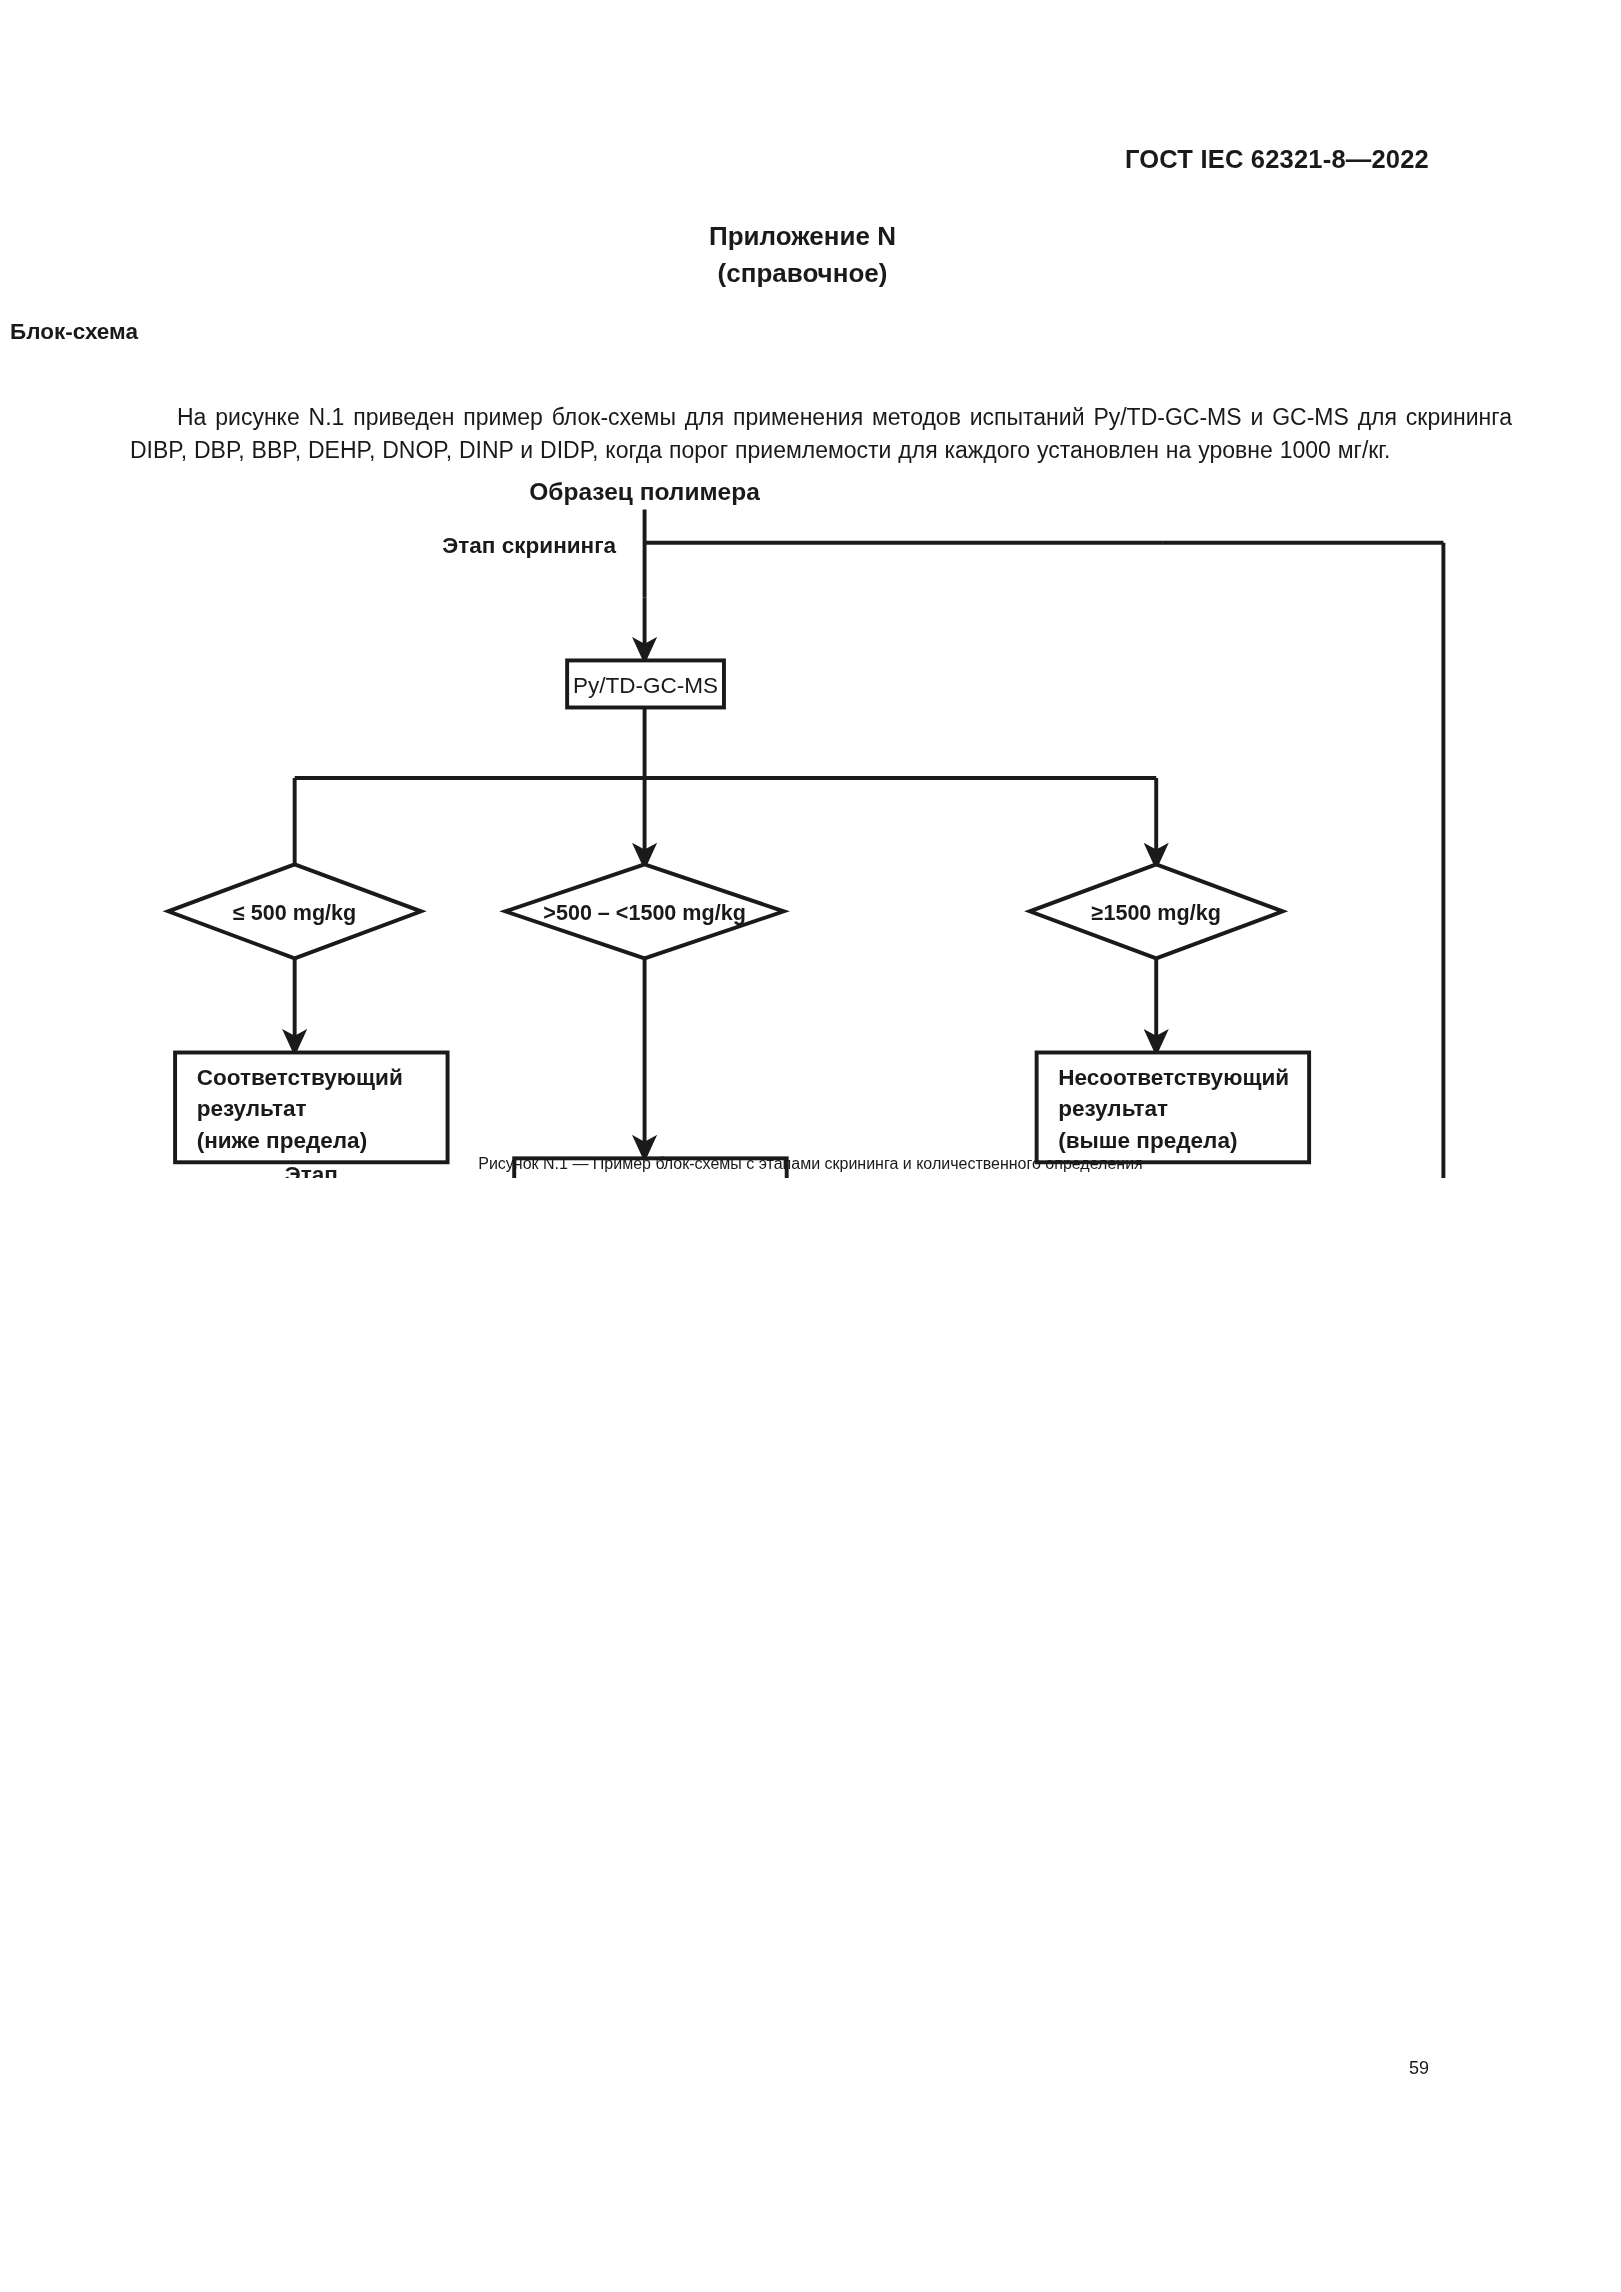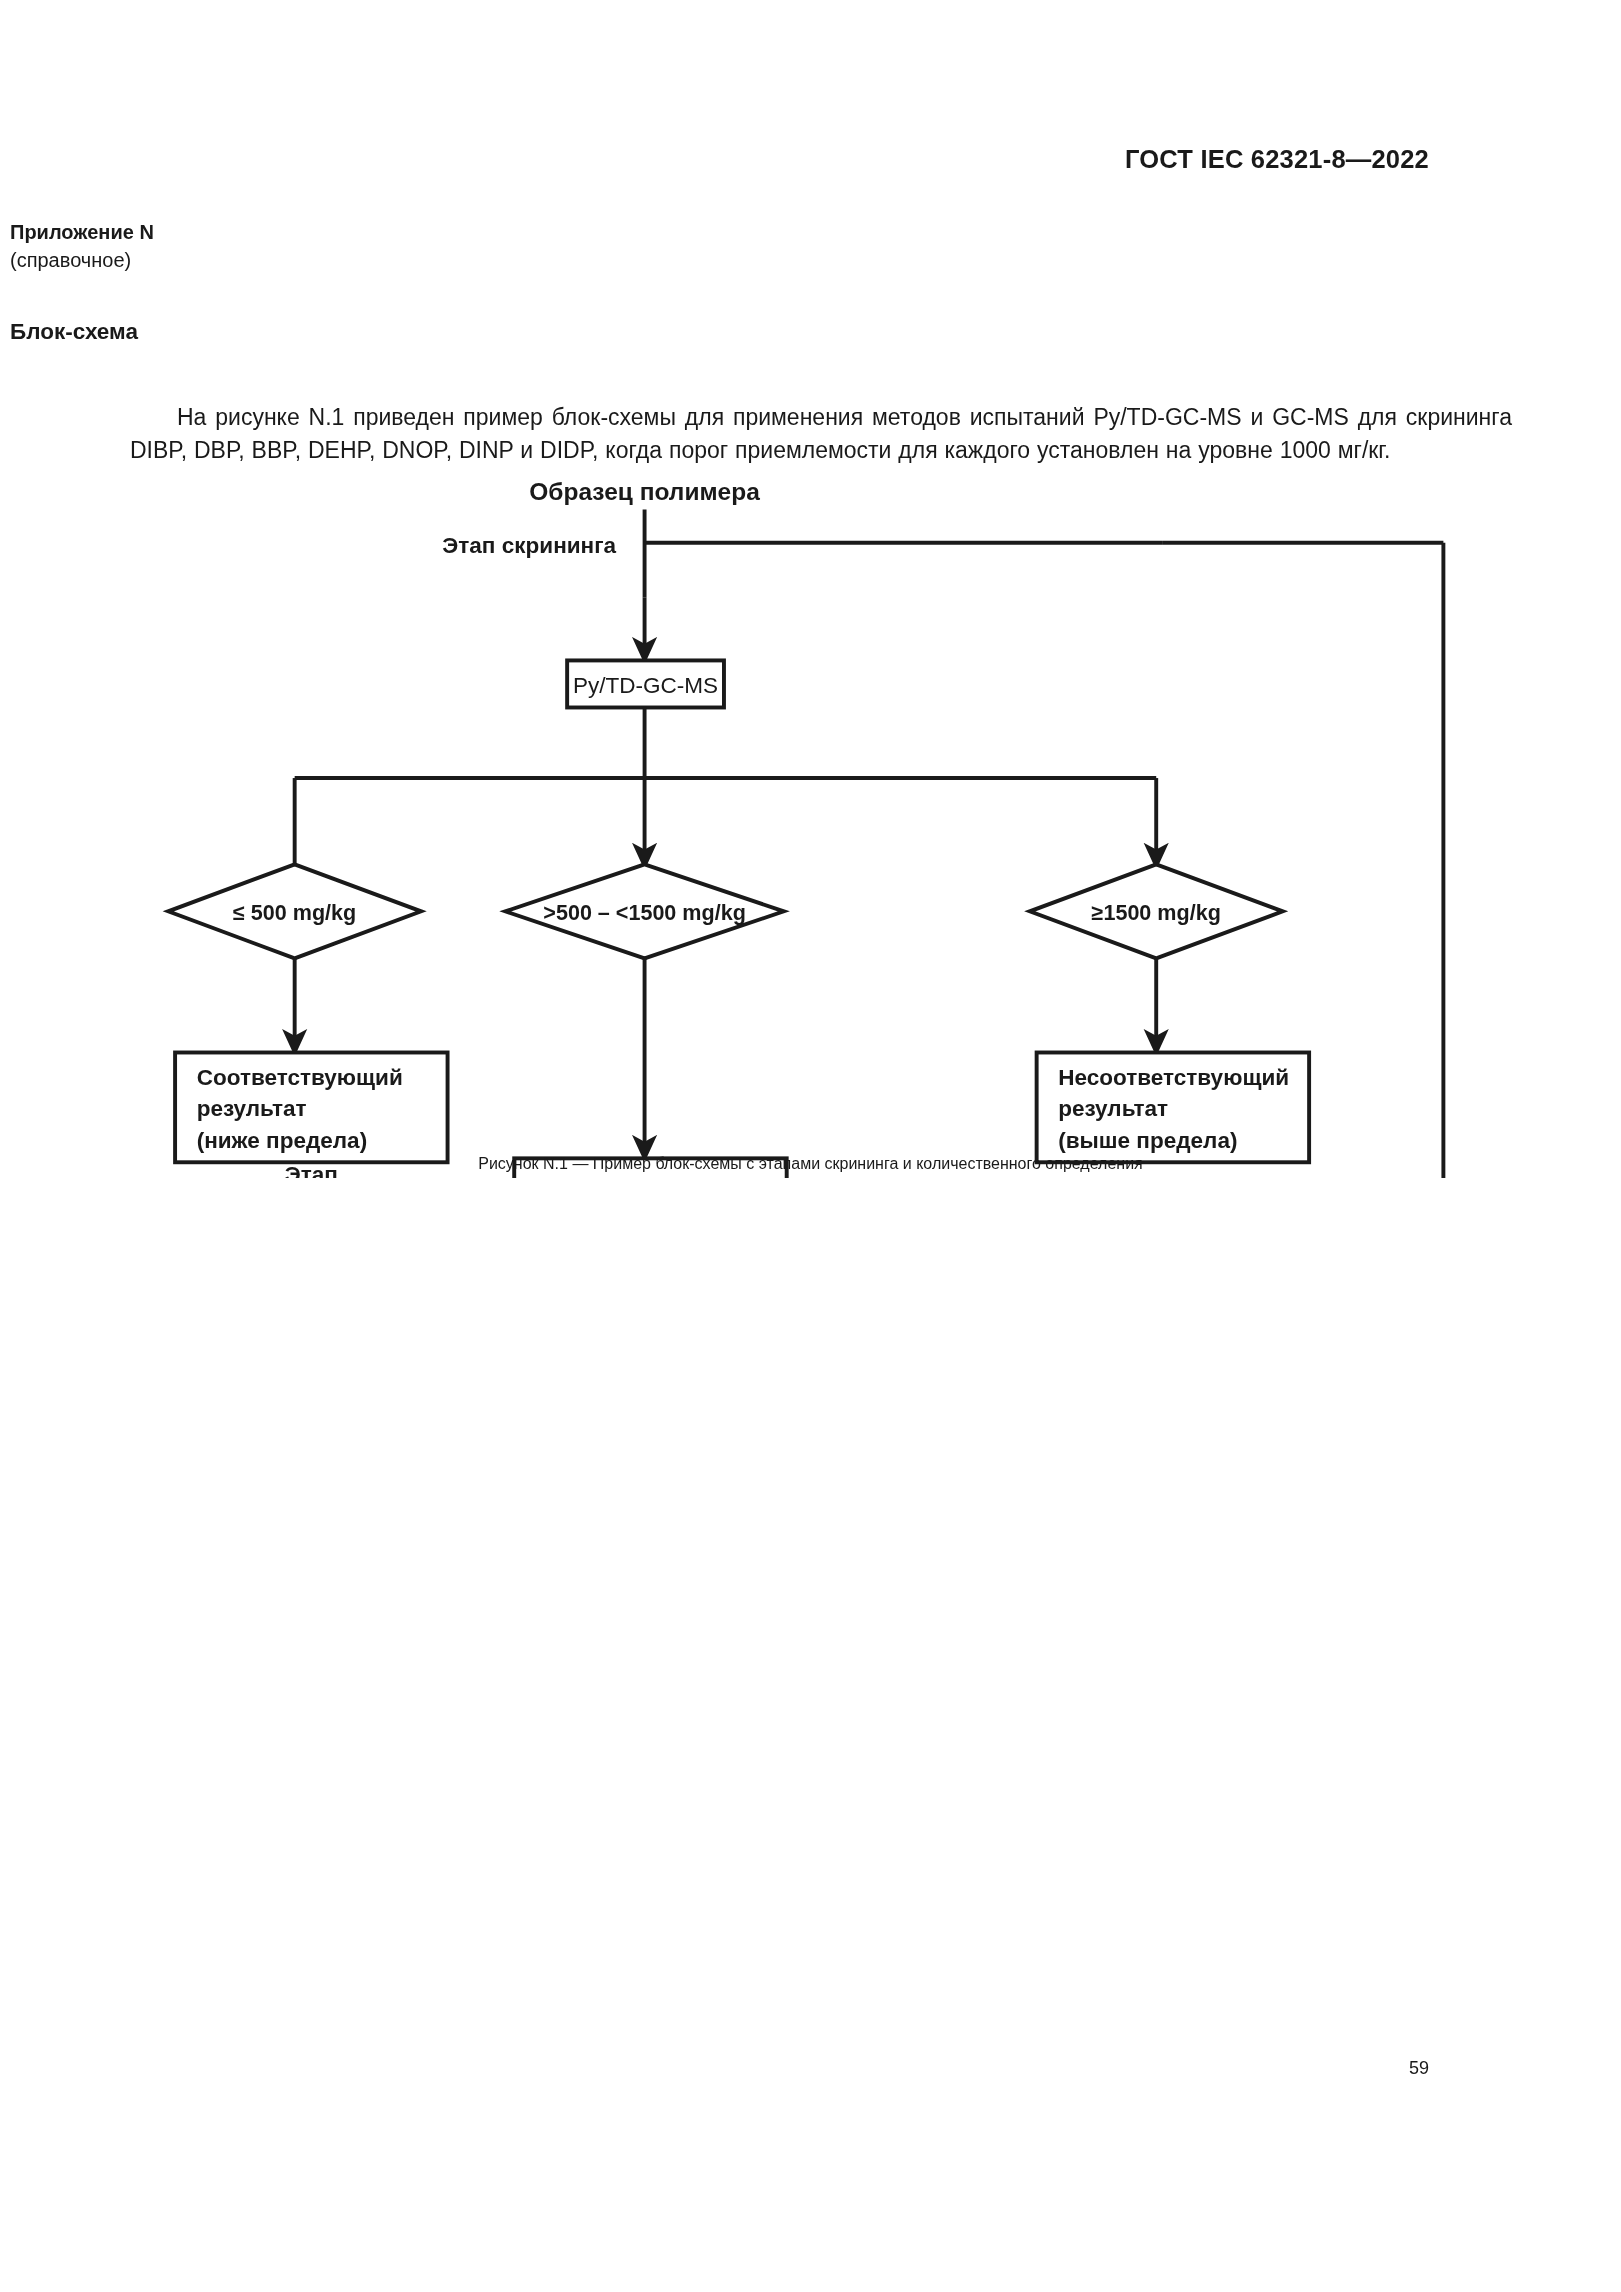--- a/index.html
+++ b/index.html
@@ -31,25 +31,26 @@
     letter-spacing: 0.2px;
     white-space: nowrap;
   }
 
   
   .annex-title {
     position: absolute;
     top: 218px;
     left: 0;
     right: 16px;
-    font-size: 20px;
+    text-align: center;
+    font-size: 26px;
     font-weight: bold;
     line-height: 1.42;
   }
-  .annex-title .line2 { font-weight: normal; }
+  .annex-title .line2 { font-weight: bold; }
 
   .section-title {
     position: absolute;
     top: 319px;
     left: 0;
     right: 0;
     font-size: 22.5px;
     font-weight: bold;
   }
 

